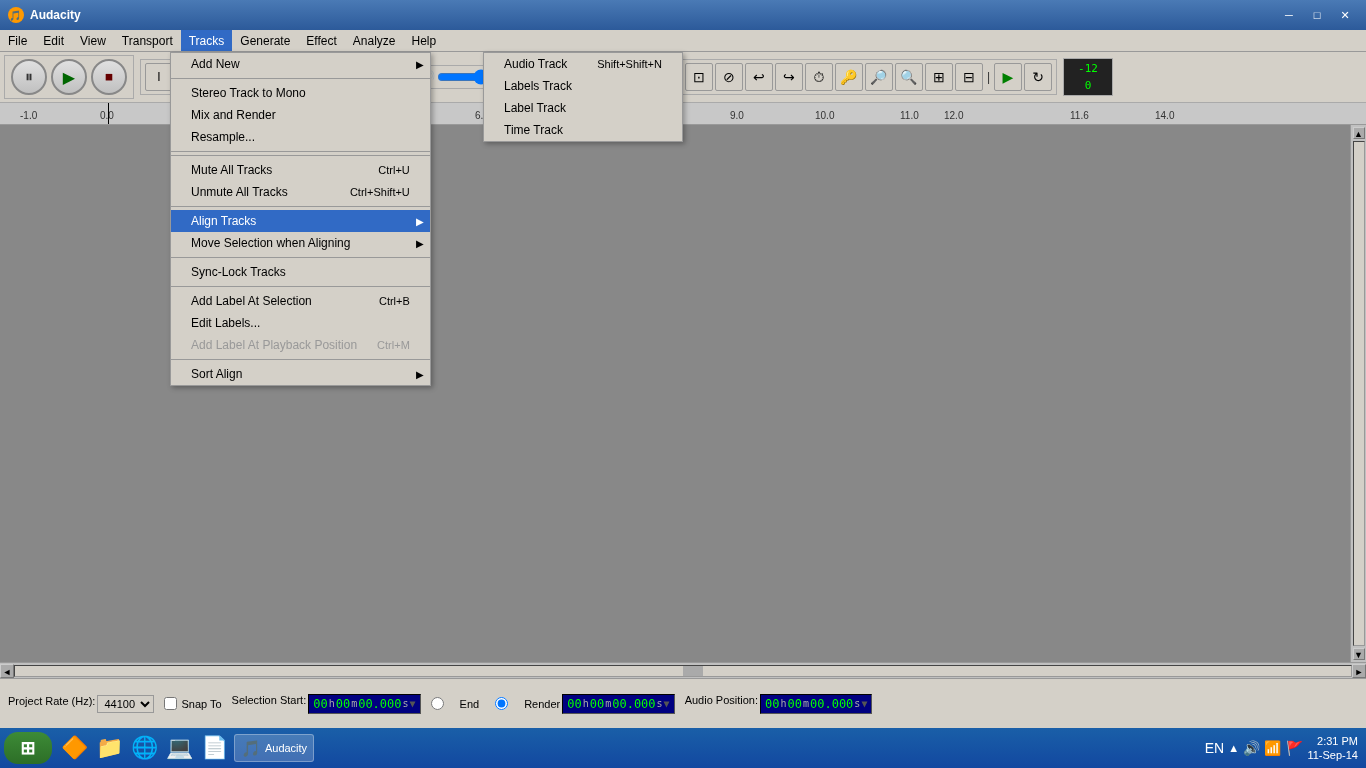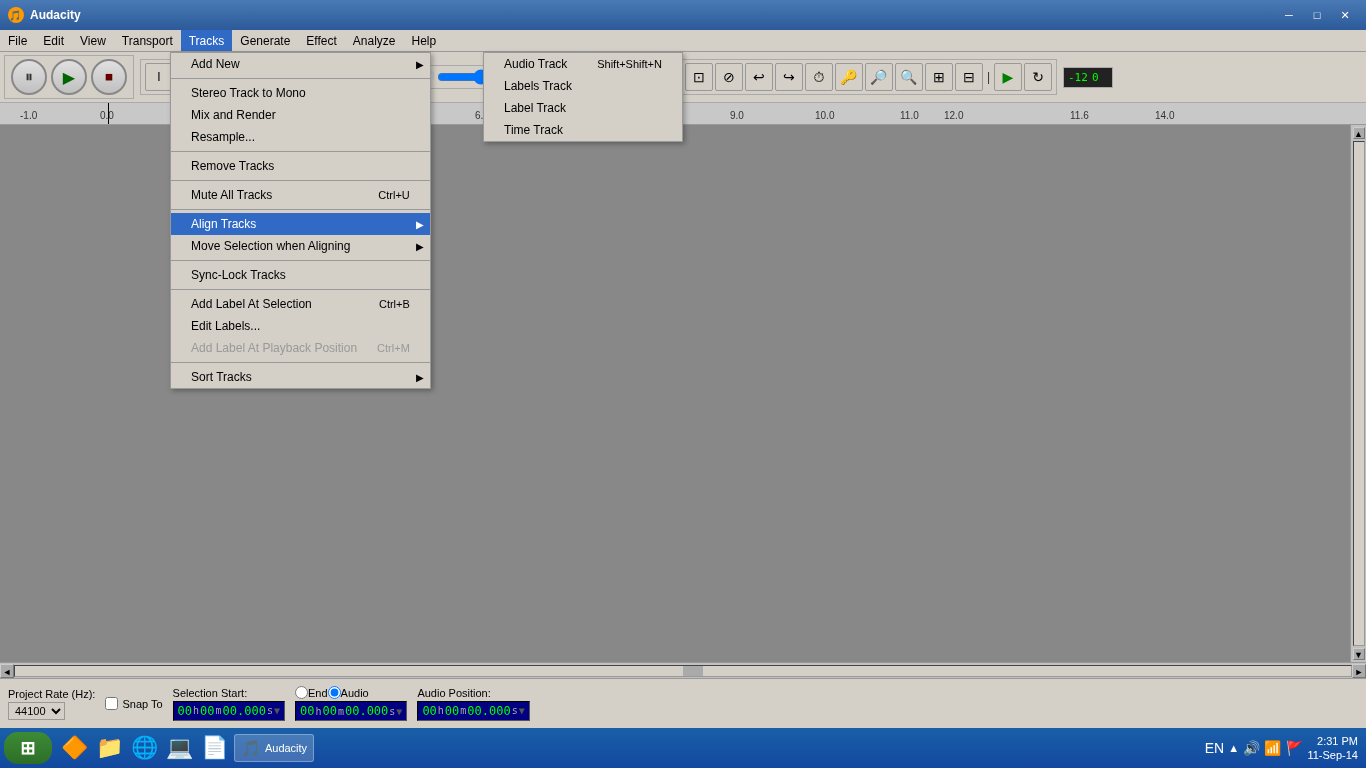--- a/index.html
+++ b/index.html
@@ -172,21 +172,21 @@
       border-top: 1px solid #999;
       display: flex;
       align-items: center;
       padding: 2px 8px;
       gap: 12px;
       font-size: 11px;
     }
 
     .bottom-field-group {
       display: flex;
-      flex-direction: column;
+      flex-direction: row;
       gap: 2px;
     }
     .bottom-field-label { font-size: 11px; color: #000; }
     .bottom-field-row { display: flex; align-items: center; gap: 4px; }
     .time-display {
       background: #000080;
       color: #00ff00;
       font-family: monospace;
       font-size: 12px;
       padding: 2px 4px;
@@ -195,21 +195,21 @@
       align-items: center;
       gap: 1px;
     }
     .time-display .time-unit { color: #aaa; font-size: 10px; }
     .dropdown-select {
       background: #d4d0c8;
       border: 1px solid #999;
       font-size: 11px;
       padding: 1px 2px;
     }
-    .radio-group { display: flex; align-items: center; gap: 0; }
+    .radio-group { display: flex; align-items: center; gap: 16px; }
 
     
     #taskbar {
       height: 40px;
       background: linear-gradient(to bottom, #1a5fa8, #1248a0);
       display: flex;
       align-items: center;
       padding: 0 4px;
       gap: 2px;
       position: absolute;
@@ -339,21 +339,21 @@
       <div class="tb-btn">🔑</div>
       <div class="tb-btn">🔎</div>
       <div class="tb-btn">🔍</div>
       <div class="tb-btn">⊞</div>
       <div class="tb-btn">⊟</div>
       <span style="margin:0 2px; color:#333;">|</span>
       <div class="tb-btn" style="color:green;">▶</div>
       <div class="tb-btn">↻</div>
     </div>
 
-    <div style="display:flex; align-items:center; gap:4px; border:1px solid #aaa; padding:3px 4px; background:#222; color:#0f0; font-family:monospace; font-size:11px; flex-direction:row; min-width:50px;">
+    <div style="display:flex; align-items:center; gap:4px; border:1px solid #aaa; padding:3px 4px; background:#222; color:#0f0; font-family:monospace; font-size:11px; flex-direction:column; min-width:50px;">
       <span>-12</span>
       <span>0</span>
     </div>
   </div>
 
   <div id="ruler" style="height:22px; background:#c8c8c8; border-bottom:1px solid #999; position:relative; overflow:hidden;">
     <span class="ruler-label" style="left:20px;">-1.0</span>
     <span class="ruler-label" style="left:100px;">0.0</span>
     <span class="ruler-label" style="left:390px;">5.0</span>
     <span class="ruler-label" style="left:475px;">6.0</span>
@@ -416,21 +416,21 @@
         <span class="time-unit">s</span>
         <span style="color:#555; font-size:10px;">▼</span>
       </div>
     </div>
 
     <div class="bottom-field-group">
       <div class="radio-group">
         <input type="radio" name="end-length" style="">
         <span>End</span>
         <input type="radio" name="end-length" checked="" style="">
-        <span>Audio</span>
+        <span>Render</span>
       </div>
       <div class="time-display">
         <span>00</span>
         <span class="time-unit">h</span>
         <span>00</span>
         <span class="time-unit">m</span>
         <span>00.000</span>
         <span class="time-unit">s</span>
         <span style="color:#555; font-size:10px;">▼</span>
       </div>
@@ -487,27 +487,28 @@
   <div class="menu-row">
     <span>Stereo Track to Mono</span>
   </div>
   <div class="menu-row">
     <span>Mix and Render</span>
   </div>
   <div class="menu-row">
     <span>Resample...</span>
   </div>
   <div class="menu-section-divider"></div>
-  <div class="menu-row">
-    <span>Remove Tracks</span>
-  </div>
   <div class="menu-section-divider"></div>
   <div class="menu-row">
     <span>Mute All Tracks</span>
     <span class="shortcut">Ctrl+U</span>
+  </div>
+  <div class="menu-row">
+    <span>Unmute All Tracks</span>
+    <span class="shortcut">Ctrl+Shift+U</span>
   </div>
   <div class="menu-section-divider"></div>
   <div class="menu-row highlighted">
     <span>Align Tracks</span>
     <span class="submenu-arrow">▶</span>
   </div>
   <div class="menu-row">
     <span>Move Selection when Aligning</span>
     <span class="submenu-arrow">▶</span>
   </div>
@@ -522,21 +523,21 @@
   </div>
   <div class="menu-row">
     <span>Edit Labels...</span>
   </div>
   <div class="menu-row disabled">
     <span>Add Label At Playback Position</span>
     <span class="shortcut">Ctrl+M</span>
   </div>
   <div class="menu-section-divider"></div>
   <div class="menu-row">
-    <span>Sort Tracks</span>
+    <span>Sort Align</span>
     <span class="submenu-arrow">▶</span>
   </div>
 </div>
 
 <div class="dropdown-menu" id="add-new-submenu">
   <div class="menu-row">
     <span>Audio Track</span>
     <span class="shortcut">Shift+Shift+N</span>
   </div>
   <div class="menu-row">

